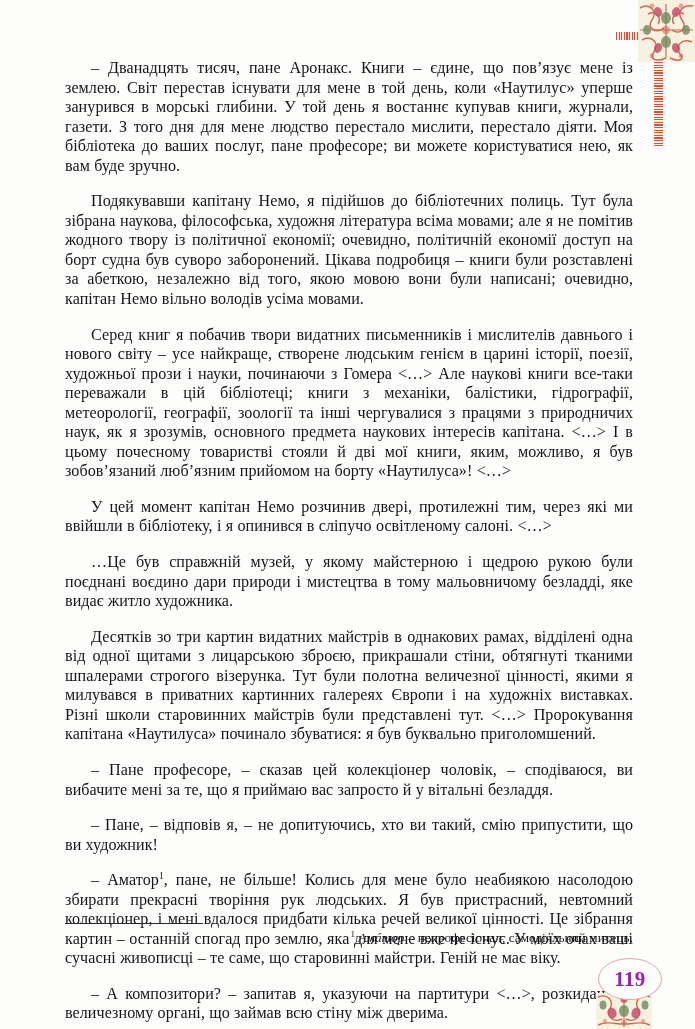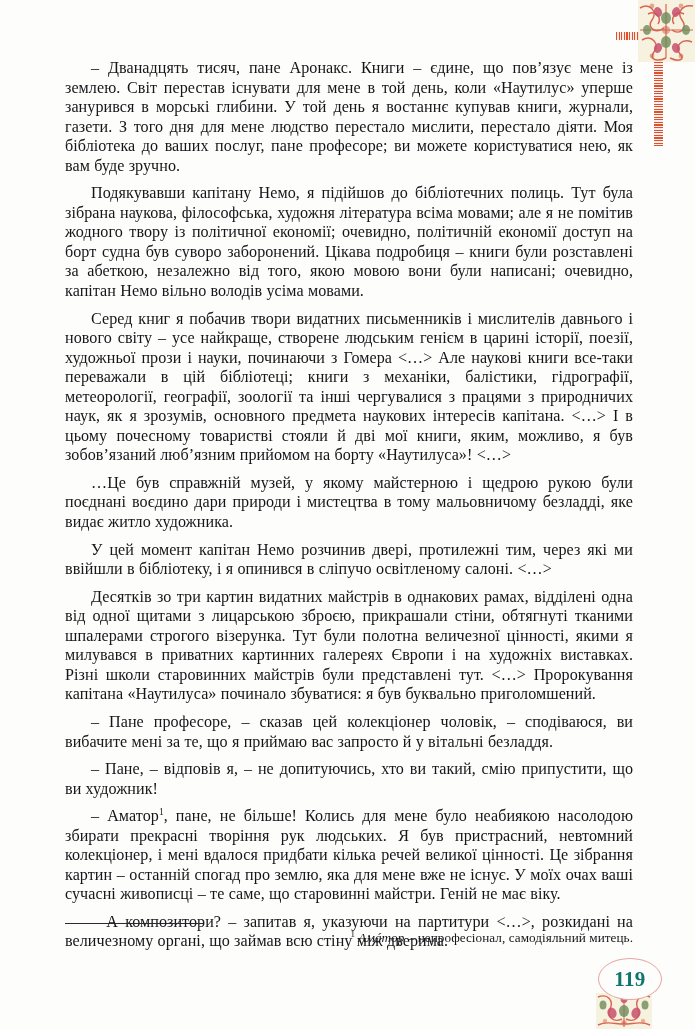--- a/index.html
+++ b/index.html
@@ -29,21 +29,21 @@
     margin: 0;
     text-align: justify;
     text-align-last: left;
     text-indent: 26px;
     font-size: 16.1px;
     line-height: 19.55px;
     letter-spacing: 0.06px;
     word-spacing: 0.2px;
     hyphens: manual;
   }
-  .para + .para { margin-top: 8px; }
+  .para + .para { margin-top: 16px; }
   .para sup {
     font-size: 9.5px;
     line-height: 0;
     vertical-align: 6px;
   }
 
   
   .footnote {
     position: absolute;
     left: 65px;
@@ -127,21 +127,21 @@
     background: #fdfdfc;
     display: flex;
     align-items: center;
     justify-content: center;
     z-index: 4;
   }
   .page-number-badge span {
     font-size: 21px;
     font-weight: 700;
     letter-spacing: 0.4px;
-    color: #0f766e;
+    color: #a21caf;
     font-family: "Liberation Serif", "DejaVu Serif", serif;
   }
 </style>
 </head>
 <body>
 
 <div class="page">
 
   <div class="ornament-top">
     <svg width="57" height="62" viewBox="0 0 57 62" xmlns="http://www.w3.org/2000/svg" aria-hidden="true">
@@ -179,22 +179,22 @@
   </div>
 
   <div class="hatch-h"></div>
   <div class="hatch-v"></div>
 
   <div class="text-column">
 
     <p class="para">– Дванадцять тисяч, пане Аронакс. Книги – єдине, що пов’язує мене із землею. Світ перестав існувати для мене в той день, коли «Наутилус» уперше занурився в морські глибини. У той день я востаннє купував книги, журнали, газети. З того дня для мене людство перестало мислити, перестало діяти. Моя бібліотека до ваших послуг, пане професоре; ви можете користуватися нею, як вам буде зручно.</p>
     <p class="para">Подякувавши капітану Немо, я підійшов до бібліотечних полиць. Тут була зібрана наукова, філософська, художня література всіма мовами; але я не помітив жодного твору із політичної економії; очевидно, політичній економії доступ на борт судна був суворо заборонений. Цікава подробиця – книги були розставлені за абеткою, незалежно від того, якою мовою вони були написані; очевидно, капітан Немо вільно володів усіма мовами.</p>
     <p class="para">Серед книг я побачив твори видатних письменників і мислителів давнього і нового світу – усе найкраще, створене людським генієм в царині історії, поезії, художньої прози і науки, починаючи з Гомера &lt;…&gt; Але наукові книги все-таки переважали в цій бібліотеці; книги з механіки, балістики, гідрографії, метеорології, географії, зоології та інші чергувалися з працями з природничих наук, як я зрозумів, основного предмета наукових інтересів капітана. &lt;…&gt; І в цьому почесному товаристві стояли й дві мої книги, яким, можливо, я був зобов’язаний люб’язним прийомом на борту «Наутилуса»! &lt;…&gt;</p>
+    <p class="para">У цей момент капітан Немо розчинив двері, протилежні тим, через які ми ввійшли в бібліотеку, і я опинився в сліпучо освітленому салоні. &lt;…&gt;</p>
     <p class="para">…Це був справжній музей, у якому майстерною і щедрою рукою були поєднані воєдино дари природи і мистецтва в тому мальовничому безладді, яке видає житло художника.</p>
-    <p class="para">У цей момент капітан Немо розчинив двері, протилежні тим, через які ми ввійшли в бібліотеку, і я опинився в сліпучо освітленому салоні. &lt;…&gt;</p>
     <p class="para">Десятків зо три картин видатних майстрів в однакових рамах, відділені одна від одної щитами з лицарською зброєю, прикрашали стіни, обтягнуті тканими шпалерами строгого візерунка. Тут були полотна величезної цінності, якими я милувався в приватних картинних галереях Європи і на художніх виставках. Різні школи старовинних майстрів були представлені тут. &lt;…&gt; Пророкування капітана «Наутилуса» починало збуватися: я був буквально приголомшений.</p>
     <p class="para">– Пане професоре, – сказав цей колекціонер чоловік, – сподіваюся, ви вибачите мені за те, що я приймаю вас запросто й у вітальні безладдя.</p>
     <p class="para">– Пане, – відповів я, – не допитуючись, хто ви такий, смію припустити, що ви художник!</p>
 
     <p class="para"><span>– Аматор</span><sup>1</sup><span>, пане, не більше! Колись для мене було неабиякою насолодою збирати прекрасні творіння рук людських. Я був пристрасний, невтомний колекціонер, і мені вдалося придбати кілька речей великої цінності. Це зібрання картин – останній спогад про землю, яка для мене вже не існує. У моїх очах ваші сучасні живописці – те саме, що старовинні майстри. Геній не має віку.</span></p>
 
     <p class="para">– А композитори? – запитав я, указуючи на партитури &lt;…&gt;, розкидані на величезному органі, що займав всю стіну між дверима.</p>
   </div>
 
   <div class="footnote">

